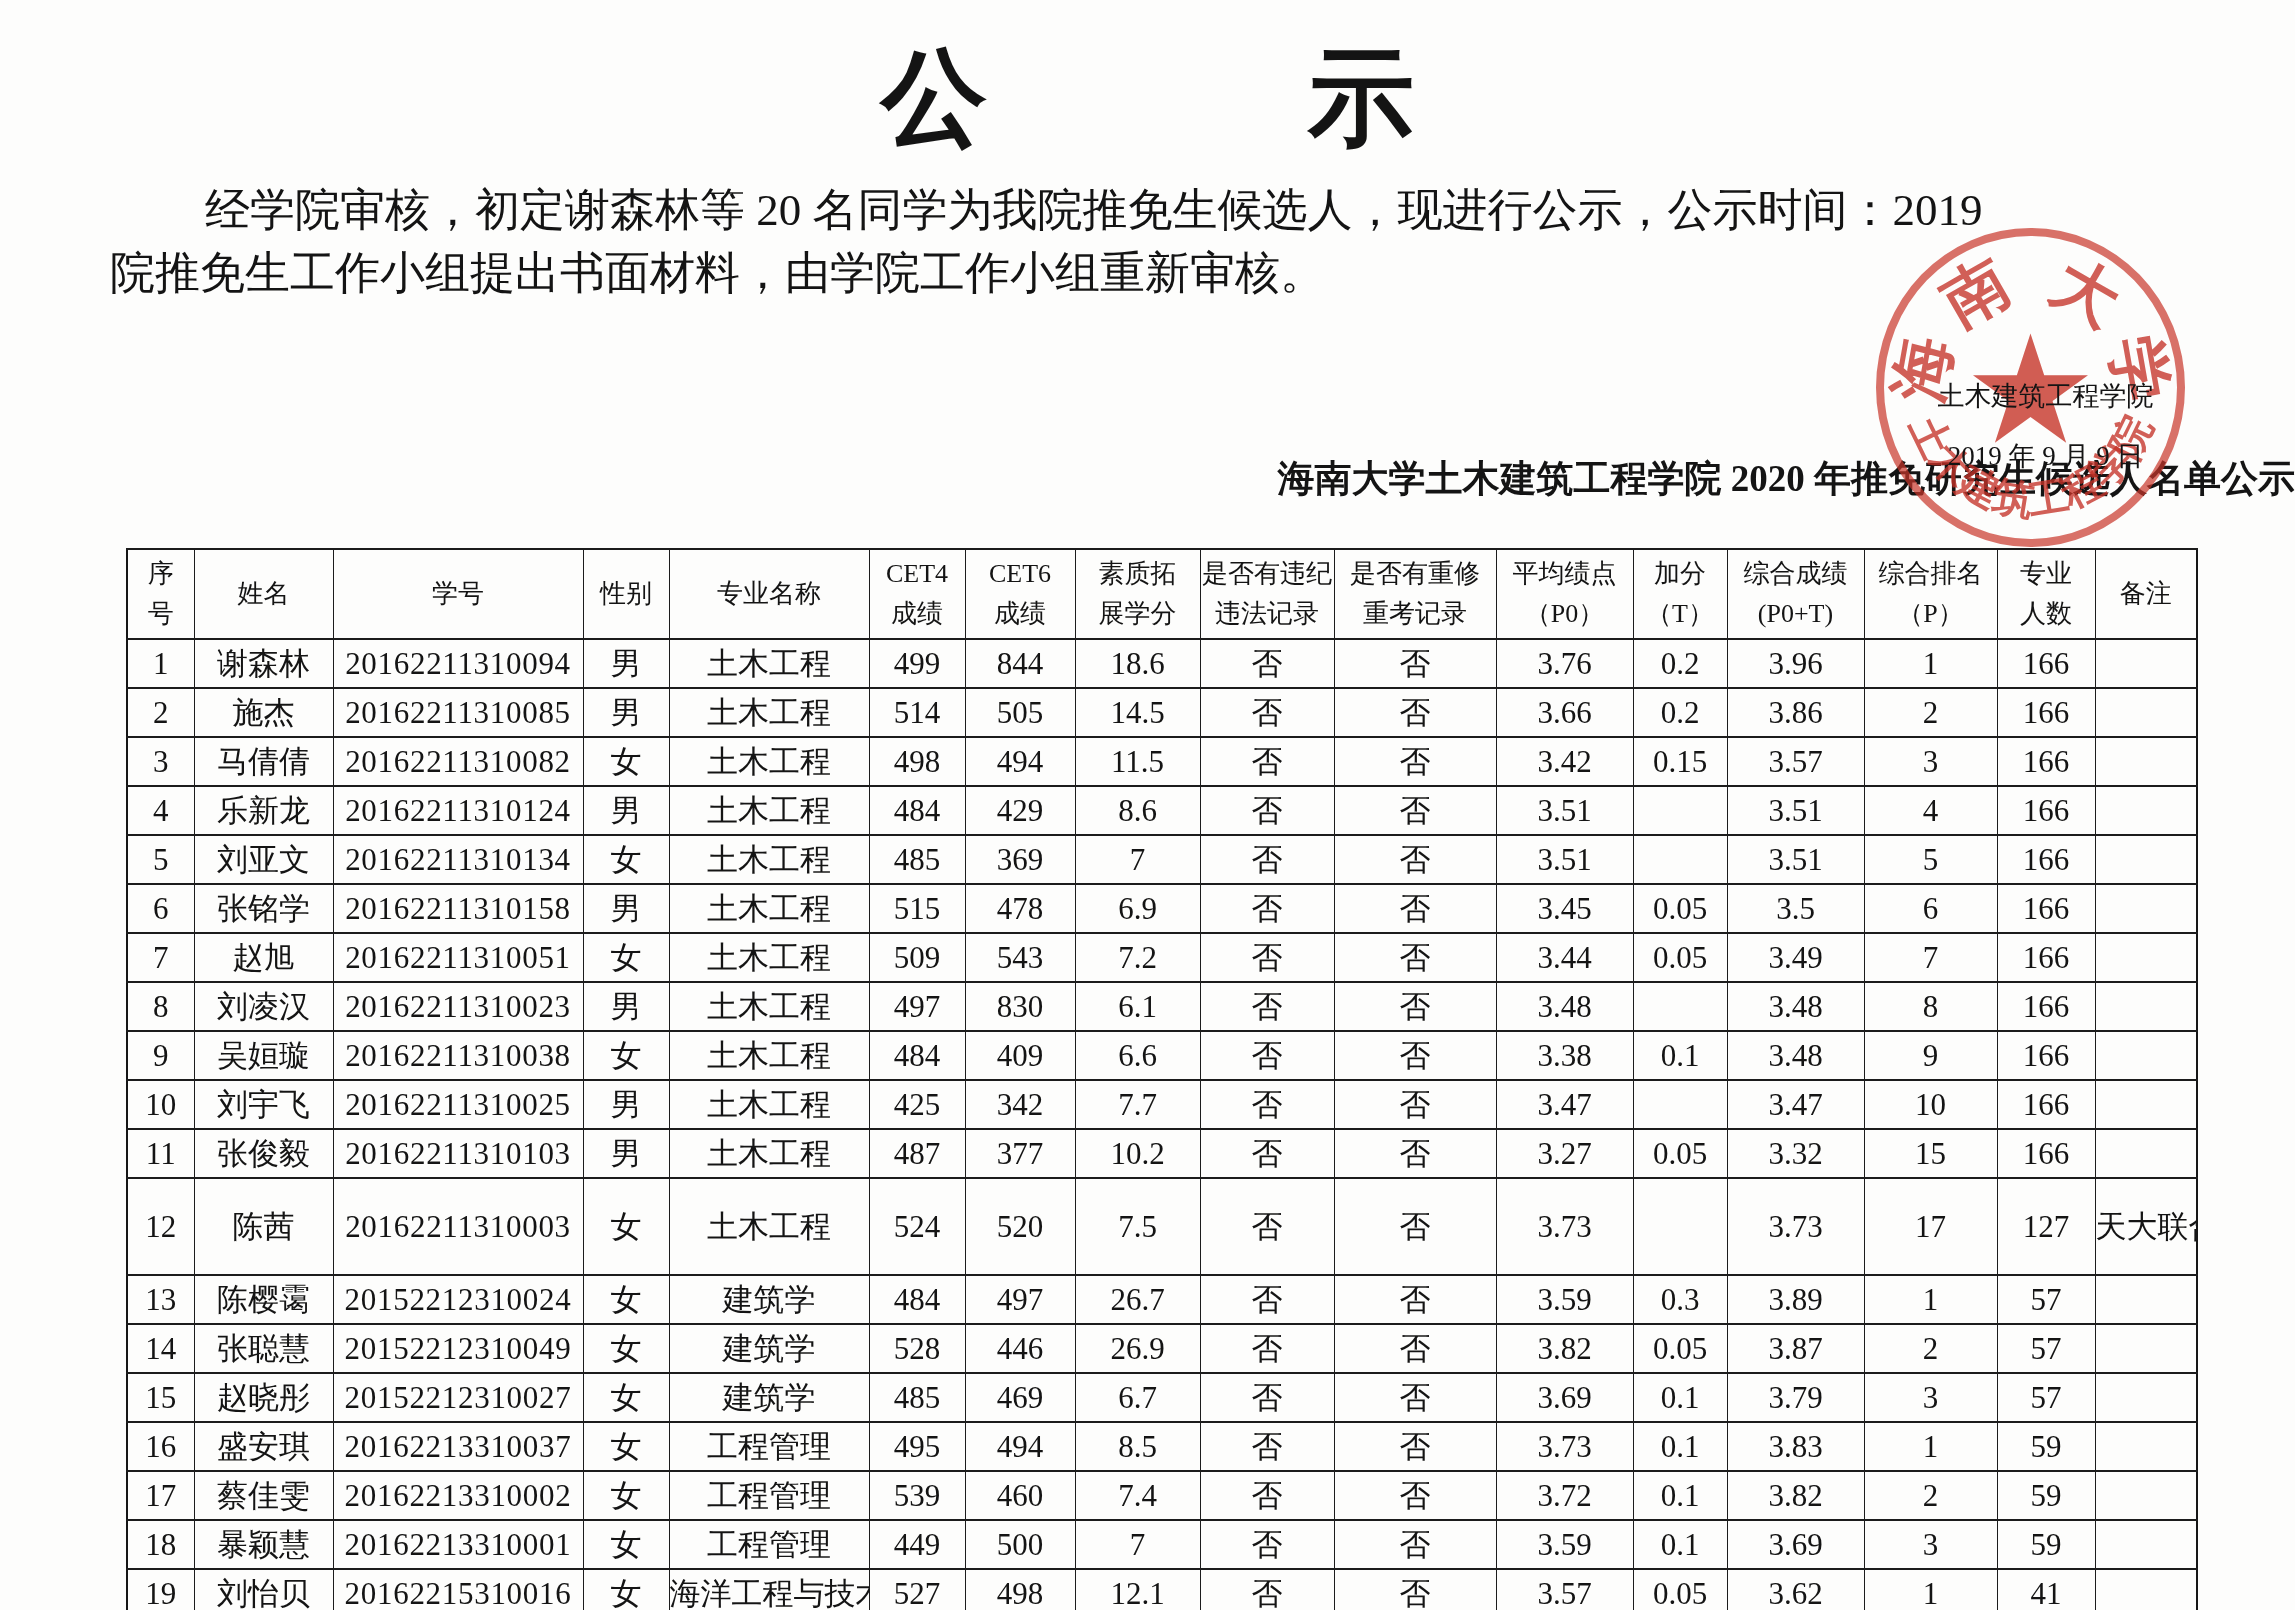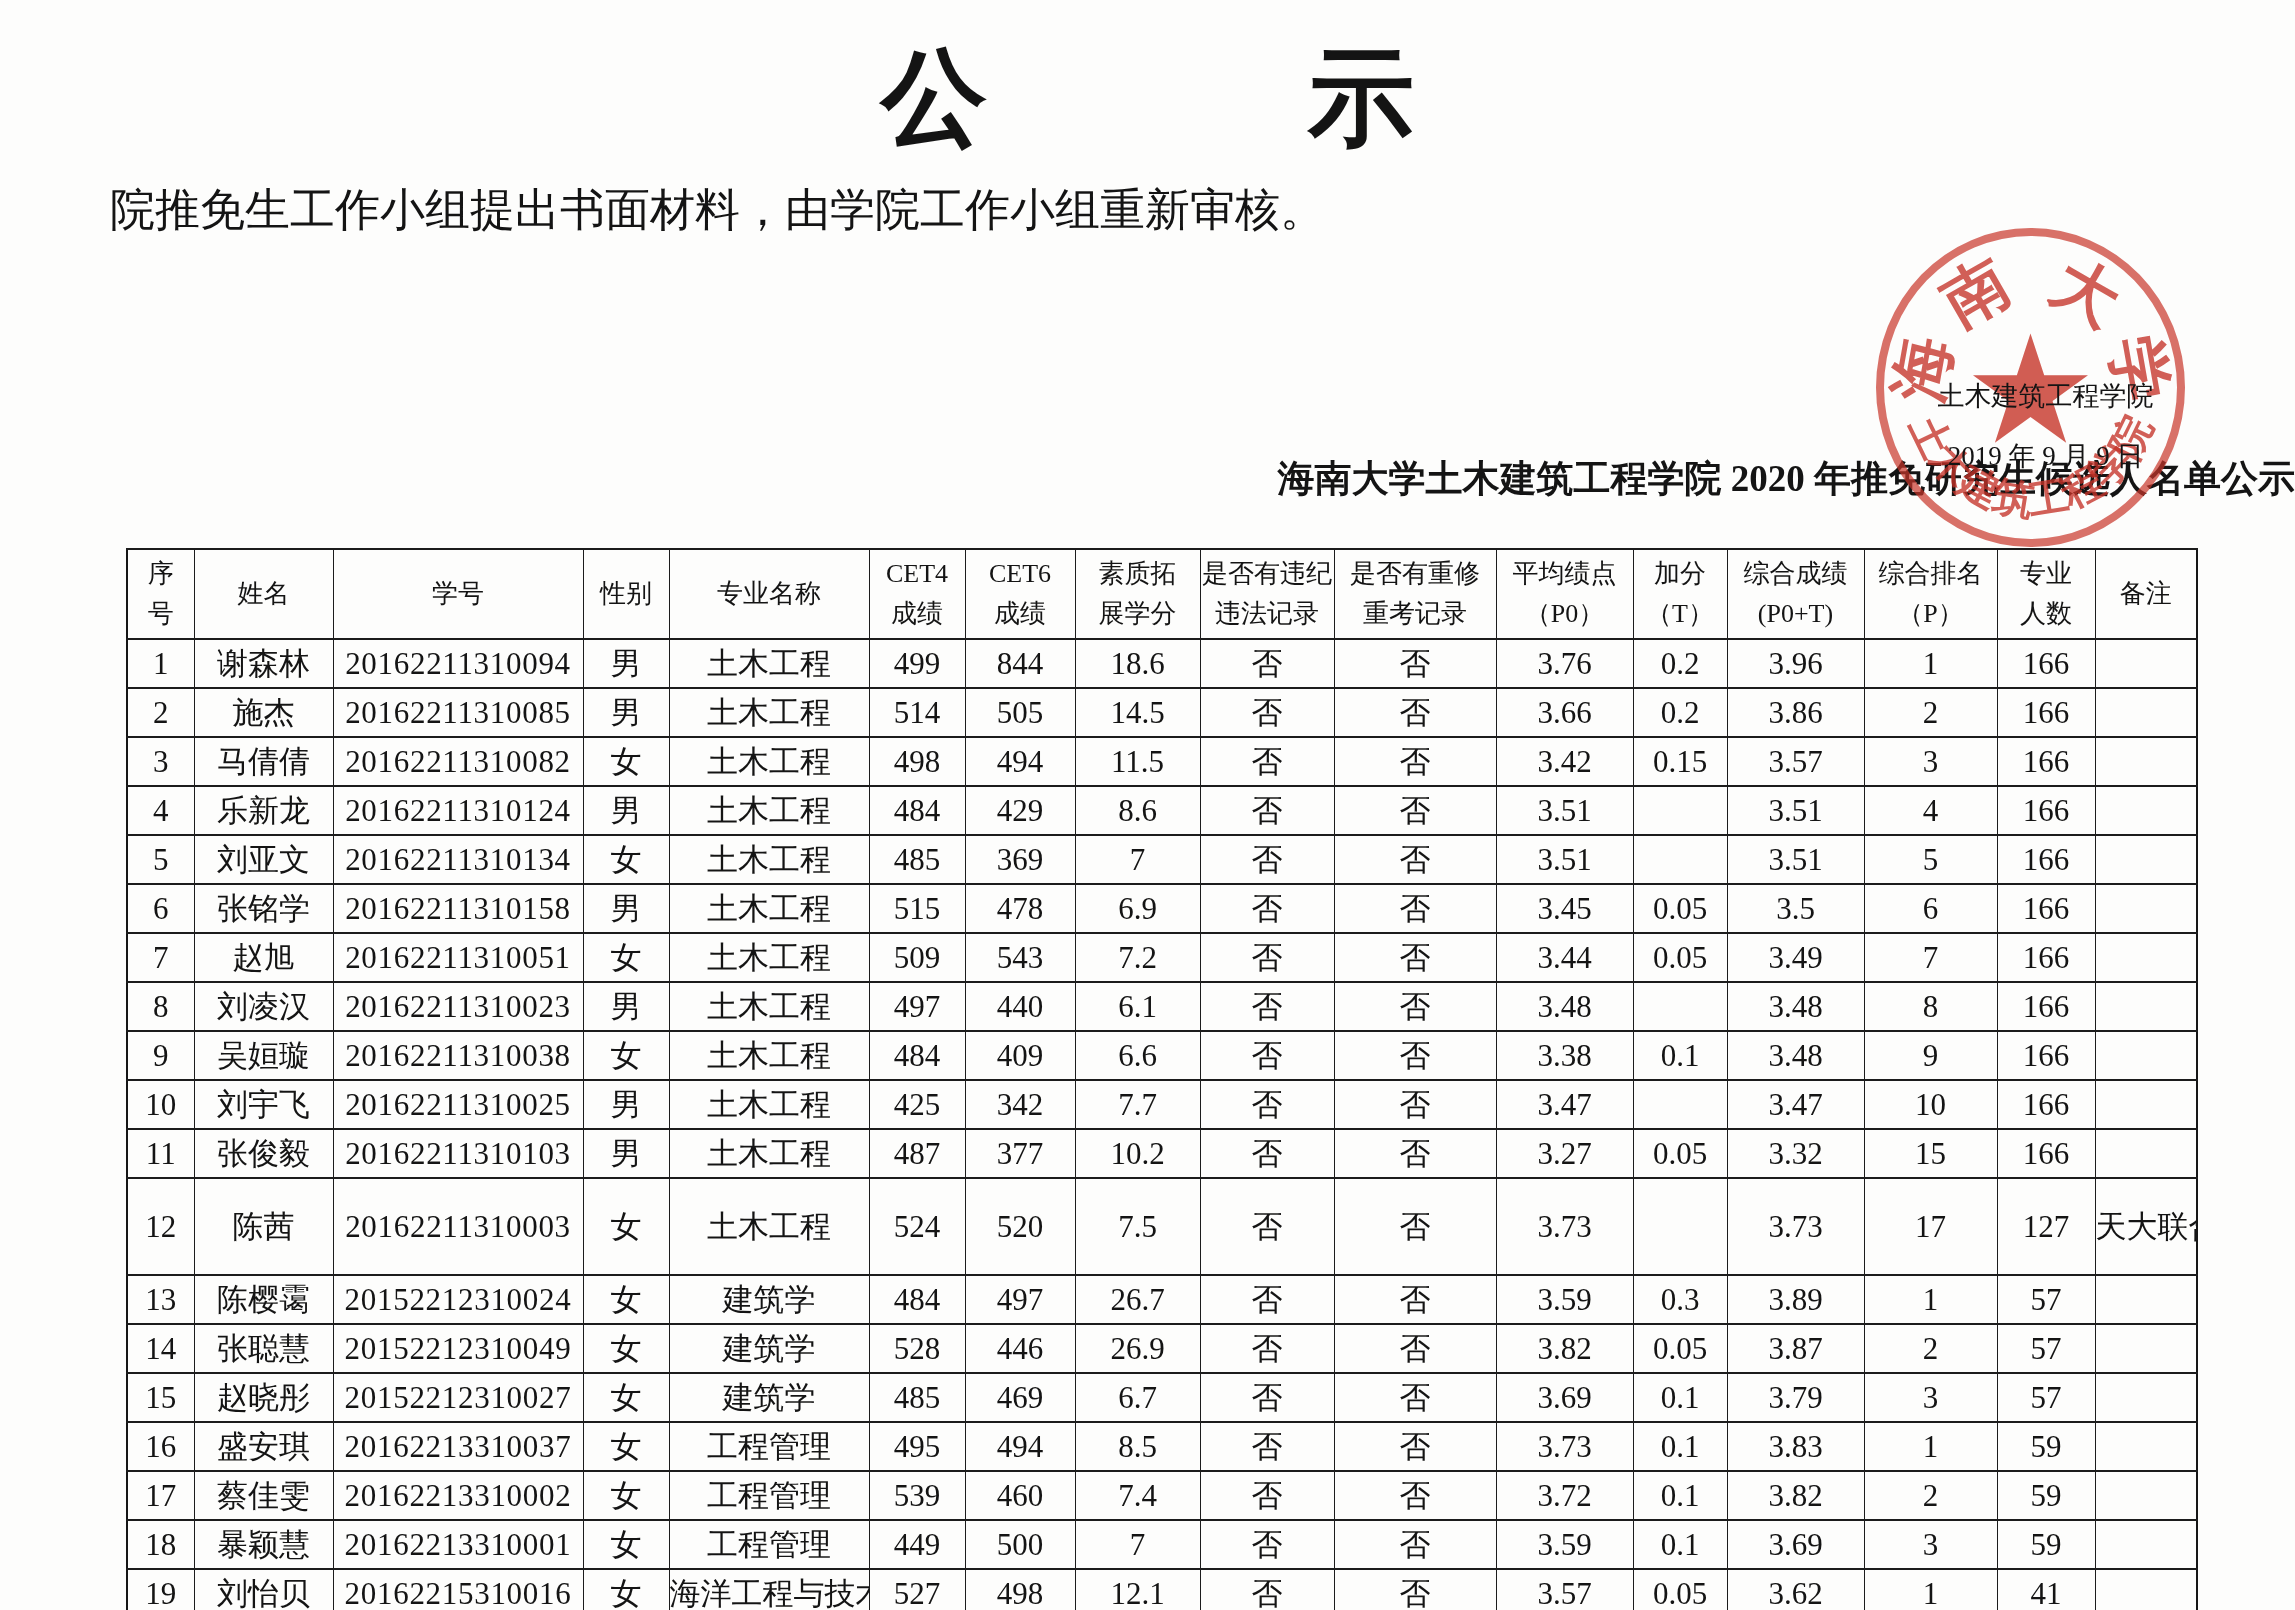--- a/index.html
+++ b/index.html
@@ -66,20 +66,21 @@
 <body>
 
 <div class="page">
 
   <div class="doc-heading">
     <span>公</span>
     <span>示</span>
   </div>
 
   <div class="intro">
+    <div class="line indent">经学院审核，初定谢森林等 20 名同学为我院推免生候选人，现进行公示，公示时间：2019</div>
     <div class="line">院推免生工作小组提出书面材料，由学院工作小组重新审核。</div>
   </div>
 
   <div class="signature">
     <div>土木建筑工程学院</div>
     <div>2019 年 9 月 9 日</div>
   </div>
 
   <div class="seal">
     <div class="seal-ring"></div>
@@ -313,21 +314,21 @@
           <td class="col-major_size">166</td>
           <td class="col-remark"></td>
         </tr>
         <tr>
           <td class="col-index">8</td>
           <td class="col-name">刘凌汉</td>
           <td class="col-student_id">20162211310023</td>
           <td class="col-gender">男</td>
           <td class="col-major">土木工程</td>
           <td class="col-cet4">497</td>
-          <td class="col-cet6">440</td>
+          <td class="col-cet6">830</td>
           <td class="col-quality_credits">6.1</td>
           <td class="col-discipline_record">否</td>
           <td class="col-retake_record">否</td>
           <td class="col-gpa">3.48</td>
           <td class="col-bonus"></td>
           <td class="col-composite">3.48</td>
           <td class="col-rank">8</td>
           <td class="col-major_size">166</td>
           <td class="col-remark"></td>
         </tr>

